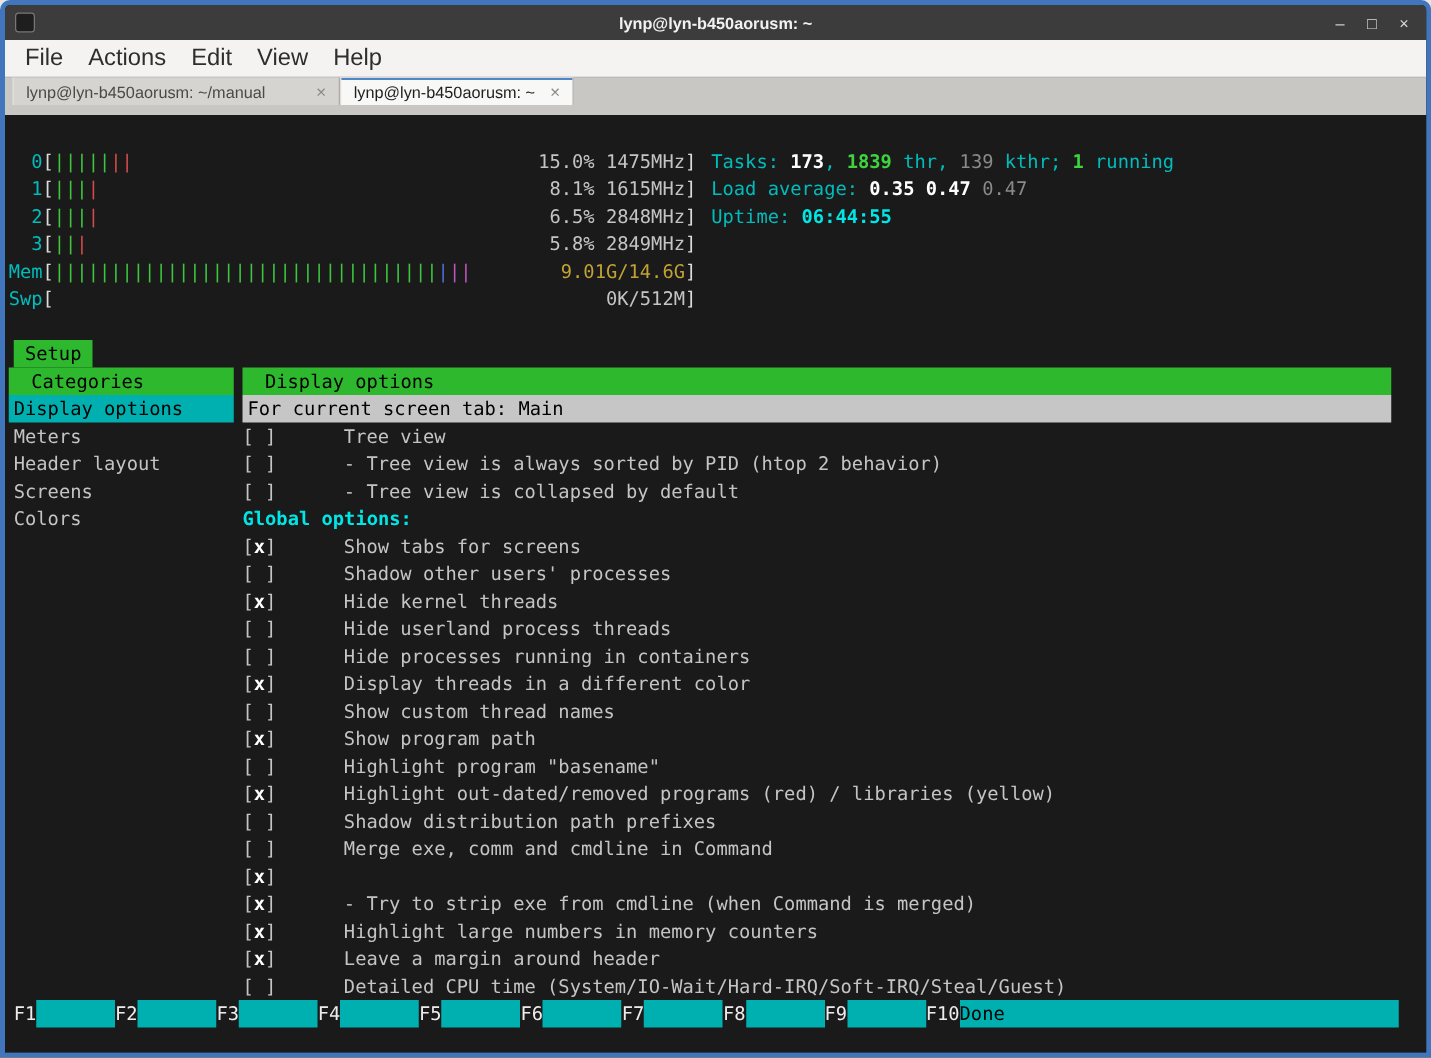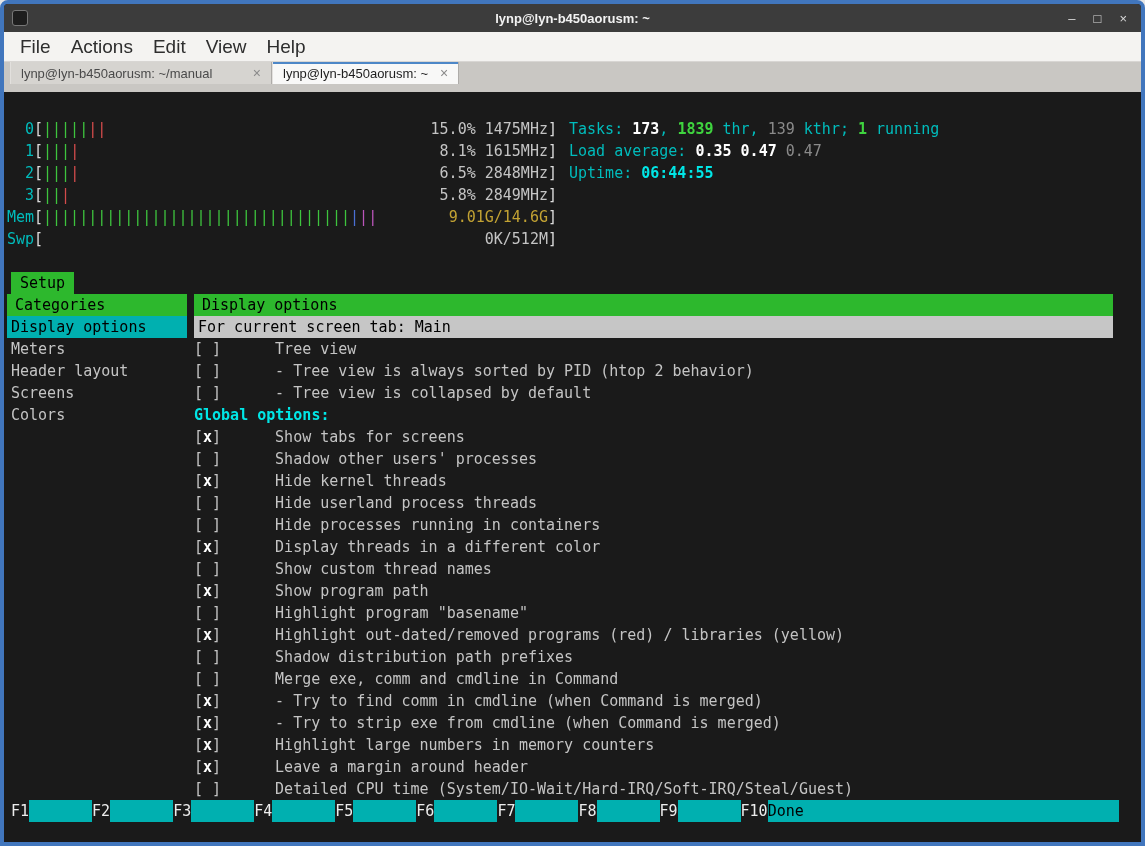--- a/index.html
+++ b/index.html
@@ -43,21 +43,21 @@
   .pg{color:#3ec43e}.pr{color:var(--red)}.pb{color:var(--bluep)}.pm{color:var(--mag)}
   .mval{color:var(--gray)} .memval{color:var(--memval)}
   .rcol{display:flex;margin-left:12px}
   .cy{color:var(--cyan)} .wb{color:#fff;font-weight:bold} .gb{color:var(--greenb);font-weight:bold}
   .dm{color:var(--dim)} .cyb{color:var(--cyanb);font-weight:bold}
   .setup-tab{display:inline-block;height:22px;line-height:22px;background:var(--green);color:#000;
     padding:0 9px;margin-left:4px}
   .setup-body{display:flex}
   .cats{flex:0 0 180px;width:180px}
   .panel{flex:1;margin-left:7px;margin-right:28px}
-  .pane-header{height:22px;line-height:22px;background:var(--green);color:#000;padding-left:8px;white-space:pre}
+  .pane-header{height:22px;line-height:22px;background:var(--green);color:#000;padding-left:18px;white-space:pre}
   .cat-item{height:22px;line-height:22px;padding-left:4px;color:var(--gray);display:flex}
   .cat-item.selected{background:var(--cyanbg)}
   .cat-item.selected span{color:#000}
   .screen-tab-line{height:22px;line-height:22px;background:var(--silver);color:#000;padding-left:4px;white-space:pre}
   .opt-row{display:flex;height:22px;line-height:22px;color:var(--gray)}
   .obr{color:var(--gray)} .omk{color:#fff;font-weight:bold}
   .ogap{display:inline-block;width:54px}
   .opt-header .olabel{color:var(--cyanb);font-weight:bold}
   .olabel{color:var(--gray)}
   .fbar{display:flex;height:22px;line-height:22px;margin-left:4px;margin-right:22px}
@@ -267,21 +267,20 @@
             <span class="omk"> </span>
             <span class="obr">]</span>
             <span class="ogap"></span>
             <span class="olabel">Merge exe, comm and cmdline in Command</span>
           </div>
           <div class="opt-row">
             <span class="obr">[</span>
             <span class="omk">x</span>
             <span class="obr">]</span>
             <span class="ogap"></span>
-            <span class="olabel">- Try to find comm in cmdline (when Command is merged)</span>
           </div>
           <div class="opt-row">
             <span class="obr">[</span>
             <span class="omk">x</span>
             <span class="obr">]</span>
             <span class="ogap"></span>
             <span class="olabel">- Try to strip exe from cmdline (when Command is merged)</span>
           </div>
           <div class="opt-row">
             <span class="obr">[</span>

